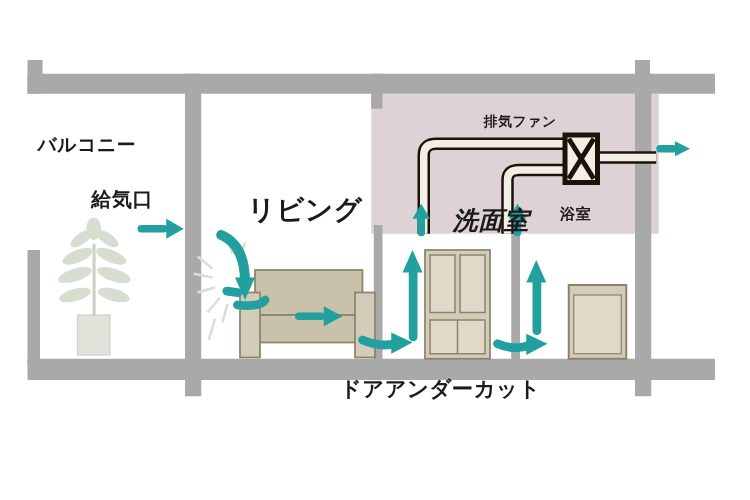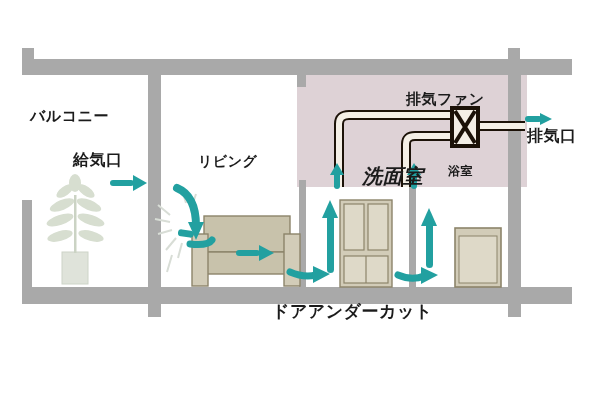--- a/index.html
+++ b/index.html
@@ -164,25 +164,24 @@
       <path d="M540 113 L552 119 L540 125 Z"></path>
     </g>
   </g>
 
 </svg>
 
 <div class="lbl" style="left:30px;top:107px;font-size:15px;text-align:center;">バルコニー</div>
 
 <div class="lbl" style="left:73px;top:150px;font-size:16px;">給気口</div>
 
-<div class="lbl" style="left:198px;top:153px;font-size:14px;">リビング</div>
+<div class="lbl" style="left:198px;top:153px;font-size:22px;">リビング</div>
 
 <div class="lbl" style="left:362px;top:163px;font-size:20px;font-style:italic;">洗面室</div>
 
 <div class="lbl" style="left:448px;top:163px;font-size:12px;">浴室</div>
 
-<div class="lbl" style="left:406px;top:90px;font-size:15px;">排気ファン</div>
+<div class="lbl" style="left:387px;top:90px;font-size:11px;">排気ファン</div>
 
-<div class="lbl" style="left:527px;top:126px;font-size:16px;">排気口</div>
 
 <div class="lbl" style="left:272px;top:300px;font-size:17px;">ドアアンダーカット</div>
 
 </div>
 
 </body></html>

